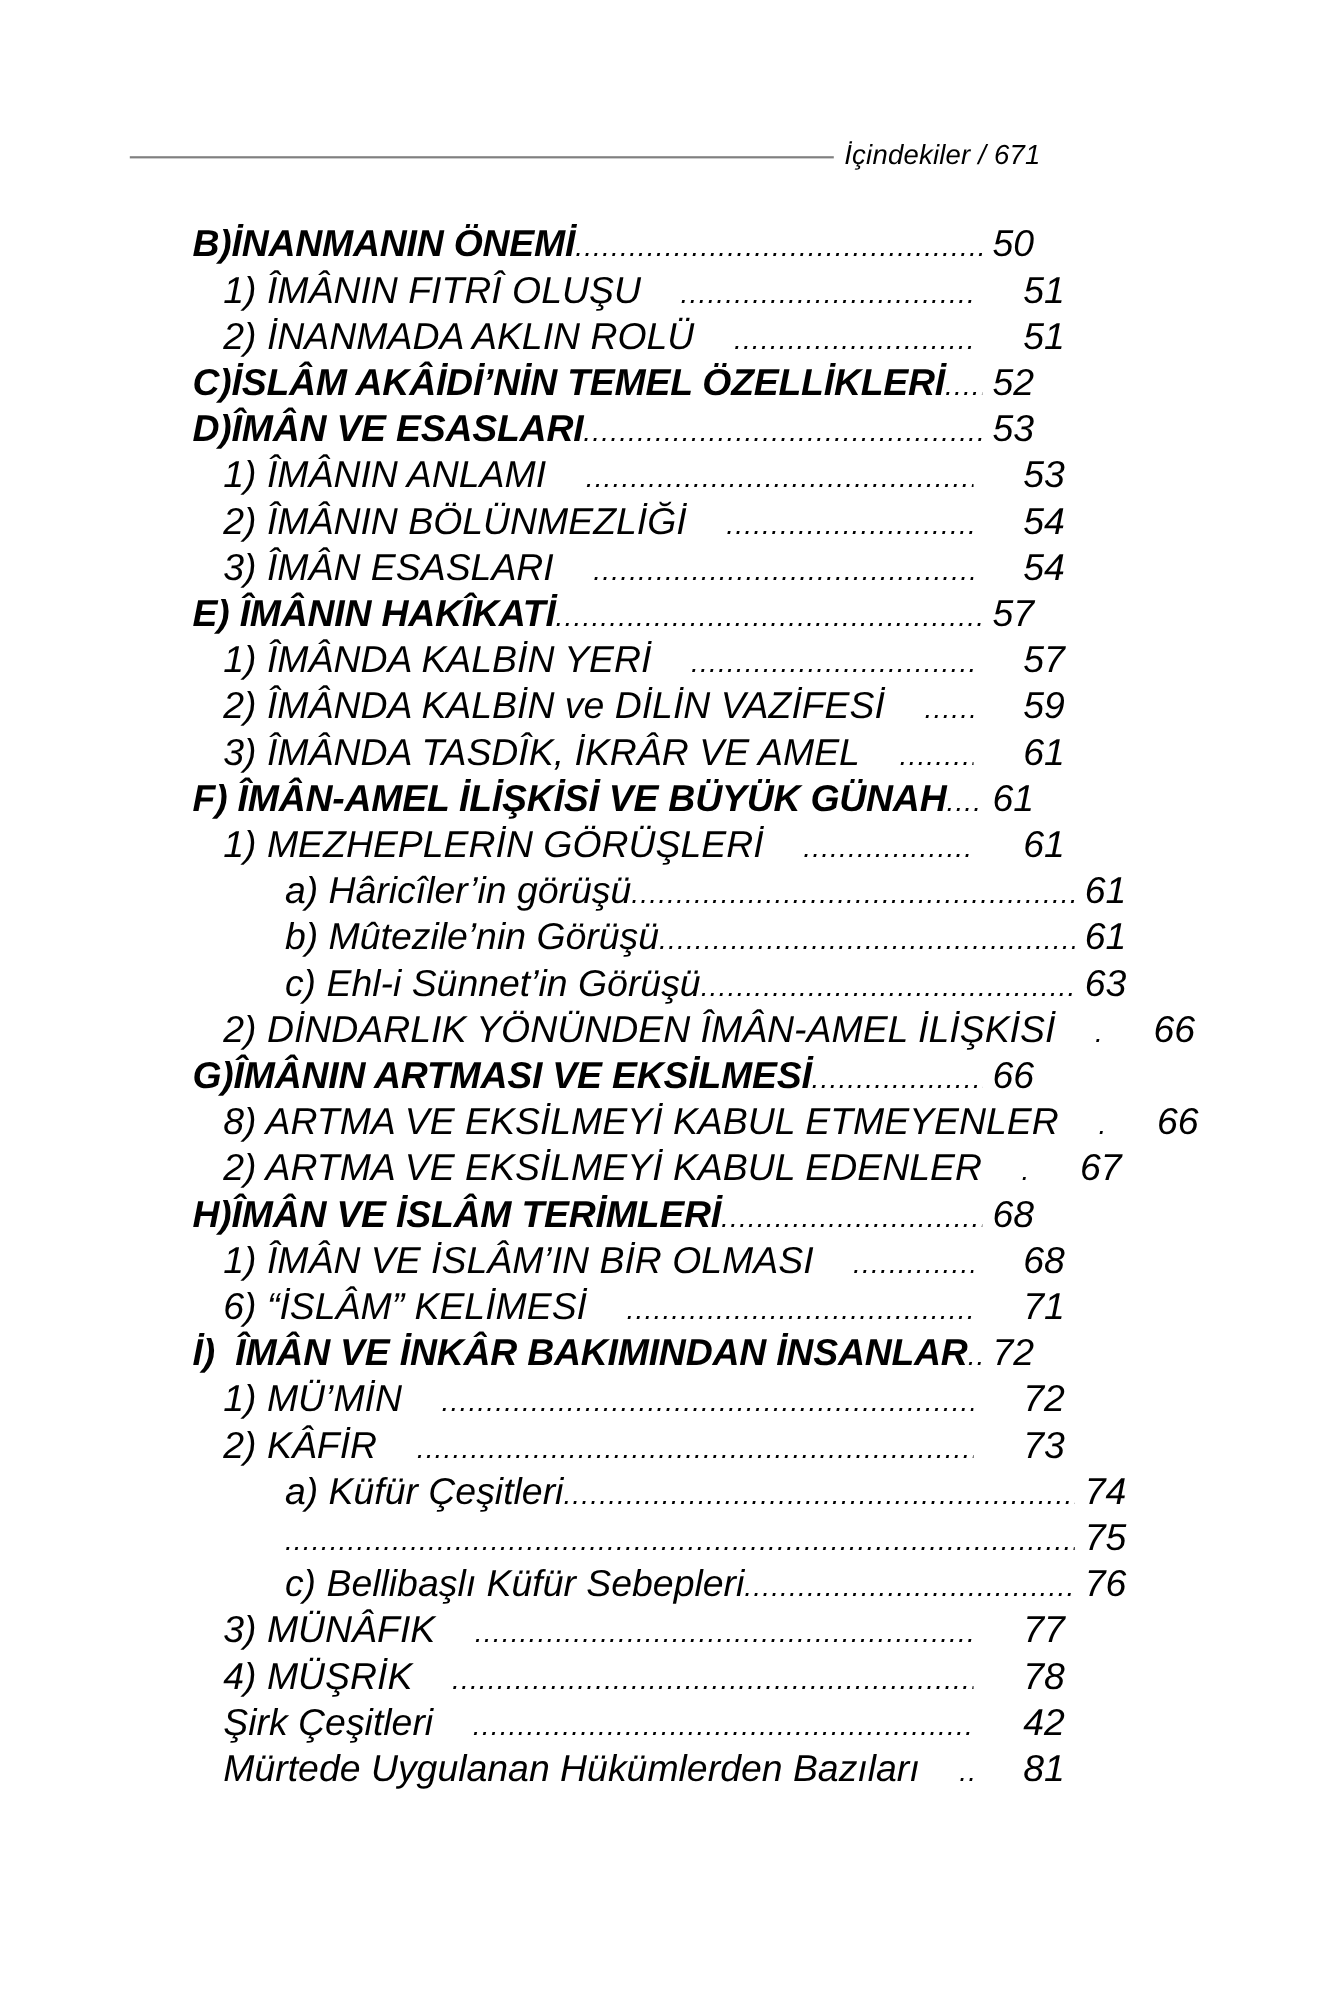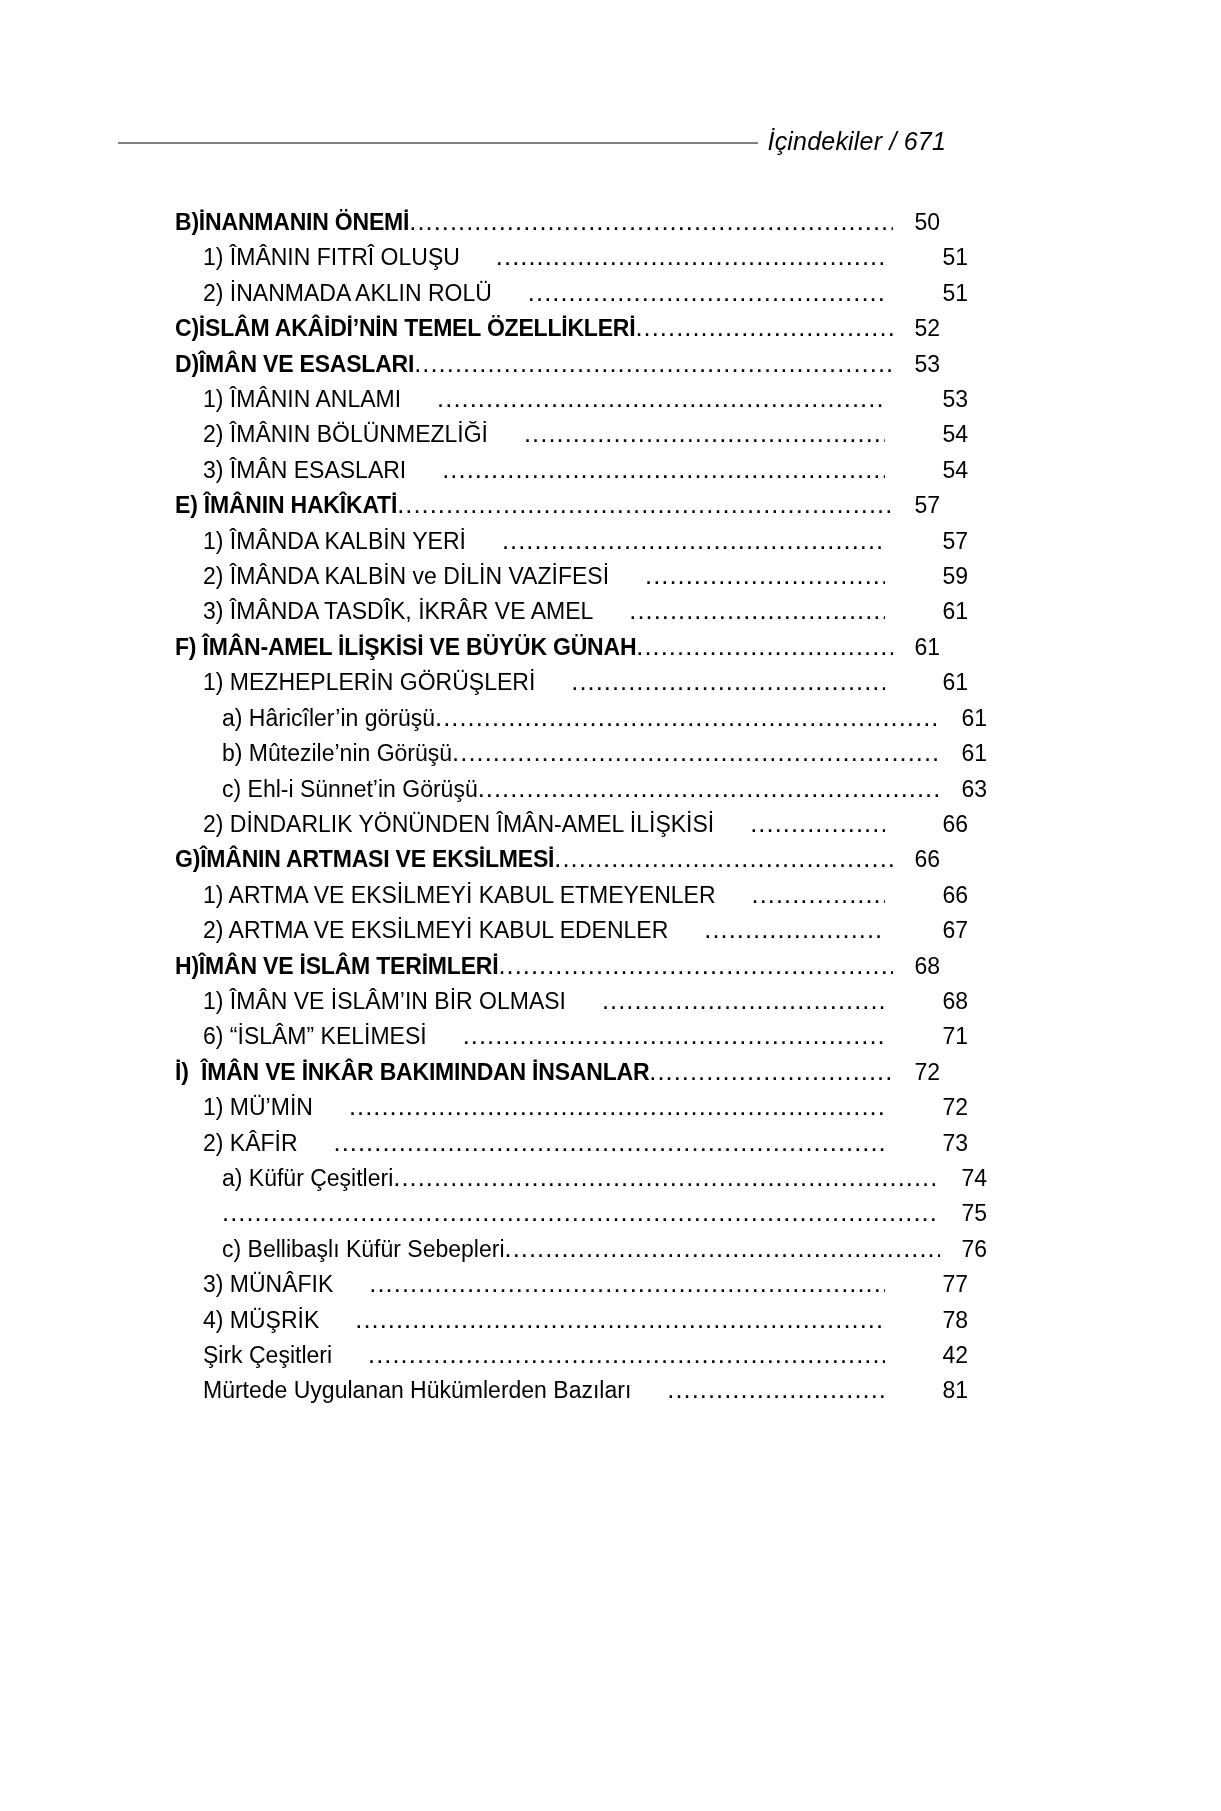--- a/index.html
+++ b/index.html
@@ -61,23 +61,24 @@
     left: 175px;
     top: 205px;
     width: 765px;
   }
 
   .toc-row {
     display: flex;
     align-items: baseline;
     width: 100%;
     font-family: "Liberation Sans", sans-serif;
-    font-size: 23px;
+    font-size: 34px;
     line-height: 35.4px;
     white-space: nowrap;
+    font-style: italic;
   }
 
   .toc-row .label {
     flex: 0 0 auto;
     white-space: pre;
   }
 
   .toc-row .leader {
     flex: 1 1 auto;
     min-width: 8px;
@@ -97,21 +98,21 @@
   .toc-row .pg {
     flex: 0 0 auto;
     text-align: right;
     min-width: 44px;
     padding-left: 3px;
   }
 
   
   .lvl-a { margin-left: 0px;  font-weight: 700; }
   .lvl-b { margin-left: 28px; font-weight: 400; gap: 36px; }
-  .lvl-c { margin-left: 47px; font-weight: 400; }
+  .lvl-c { margin-left: 84px; font-weight: 400; }
 
   .lvl-a .leader::after,
   .lvl-a .pg { font-weight: 400; }
 
   
   .lvl-a .label {
     letter-spacing: -0.2px;
   }
 </style>
 </head>
@@ -214,21 +215,21 @@
         <span class="label">2) DİNDARLIK YÖNÜNDEN ÎMÂN-AMEL İLİŞKİSİ</span>
         <span class="leader"></span>
         <span class="pg">66</span>
       </div>
       <div class="toc-row lvl-a">
         <span class="label">G)ÎMÂNIN ARTMASI VE EKSİLMESİ</span>
         <span class="leader"></span>
         <span class="pg">66</span>
       </div>
       <div class="toc-row lvl-b">
-        <span class="label">1) ARTMA VE EKSİLMEYİ KABUL ETMEYENLER</span>
+        <span class="label">8) ARTMA VE EKSİLMEYİ KABUL ETMEYENLER</span>
         <span class="leader"></span>
         <span class="pg">66</span>
       </div>
       <div class="toc-row lvl-b">
         <span class="label">2) ARTMA VE EKSİLMEYİ KABUL EDENLER</span>
         <span class="leader"></span>
         <span class="pg">67</span>
       </div>
       <div class="toc-row lvl-a">
         <span class="label">H)ÎMÂN VE İSLÂM TERİMLERİ</span>

